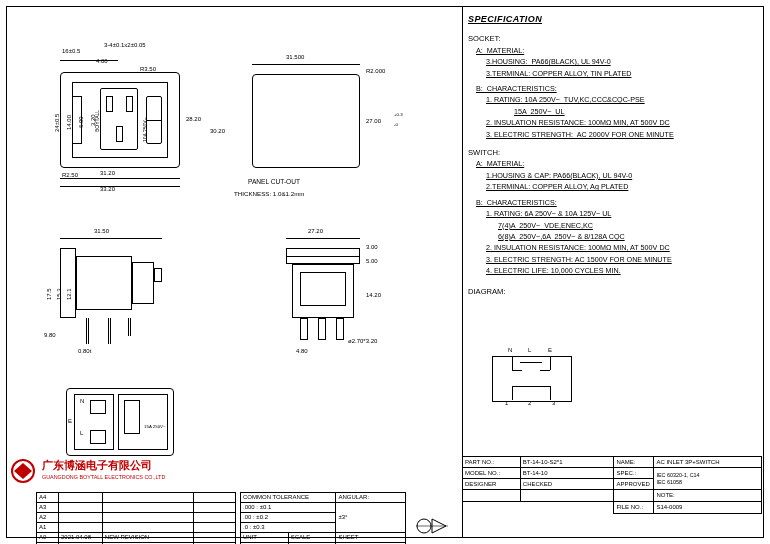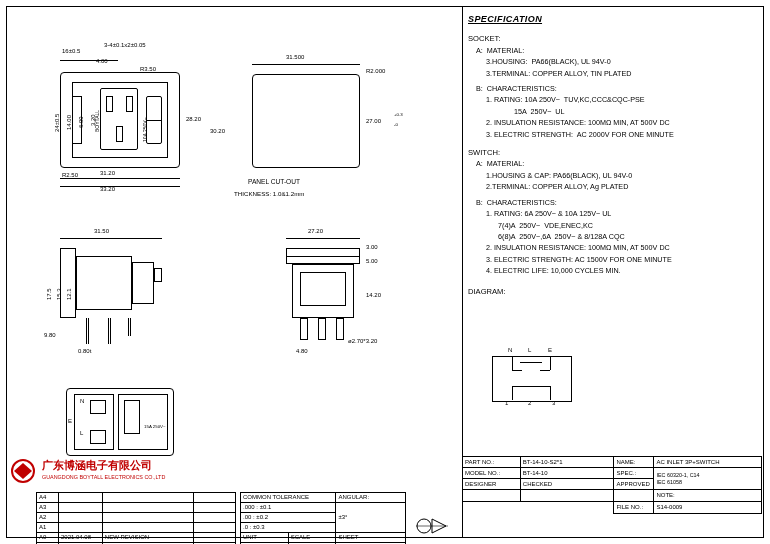--- a/index.html
+++ b/index.html
@@ -4,21 +4,21 @@
 <style>
   html,body{margin:0;padding:0;background:#fff;}
   body{width:770px;height:544px;font-family:"Liberation Sans",sans-serif;color:#000;overflow:hidden;}
   .sheet{position:relative;width:770px;height:544px;box-sizing:border-box;}
   .frame{position:absolute;left:6px;top:6px;width:758px;height:532px;border:1.5px solid #000;box-sizing:border-box;}
   .vdiv{position:absolute;left:462px;top:6px;width:0;height:532px;border-left:1.2px solid #000;}
   
   .spec{position:absolute;left:468px;top:14px;width:292px;font-size:7.2px;line-height:11.4px;}
   .spec .title{font-style:italic;font-weight:bold;text-decoration:underline;font-size:9px;letter-spacing:.4px;margin-bottom:8px;}
   .spec .h{font-size:7.6px;margin-top:0;}
-  .spec .l{white-space:pre;}
+  .spec .l{white-space:pre;text-decoration:underline;}
   .i1{padding-left:8px;}
   .i2{padding-left:18px;}
   .i3{padding-left:30px;}
   .i4{padding-left:46px;}
   
   .diagbox{position:absolute;left:492px;top:356px;width:78px;height:44px;border:1px solid #000;}
   .dlbl{position:absolute;font-size:6px;}
   .ln{position:absolute;background:#000;}
   .hl{height:1px;}
   .vl{width:1px;}

